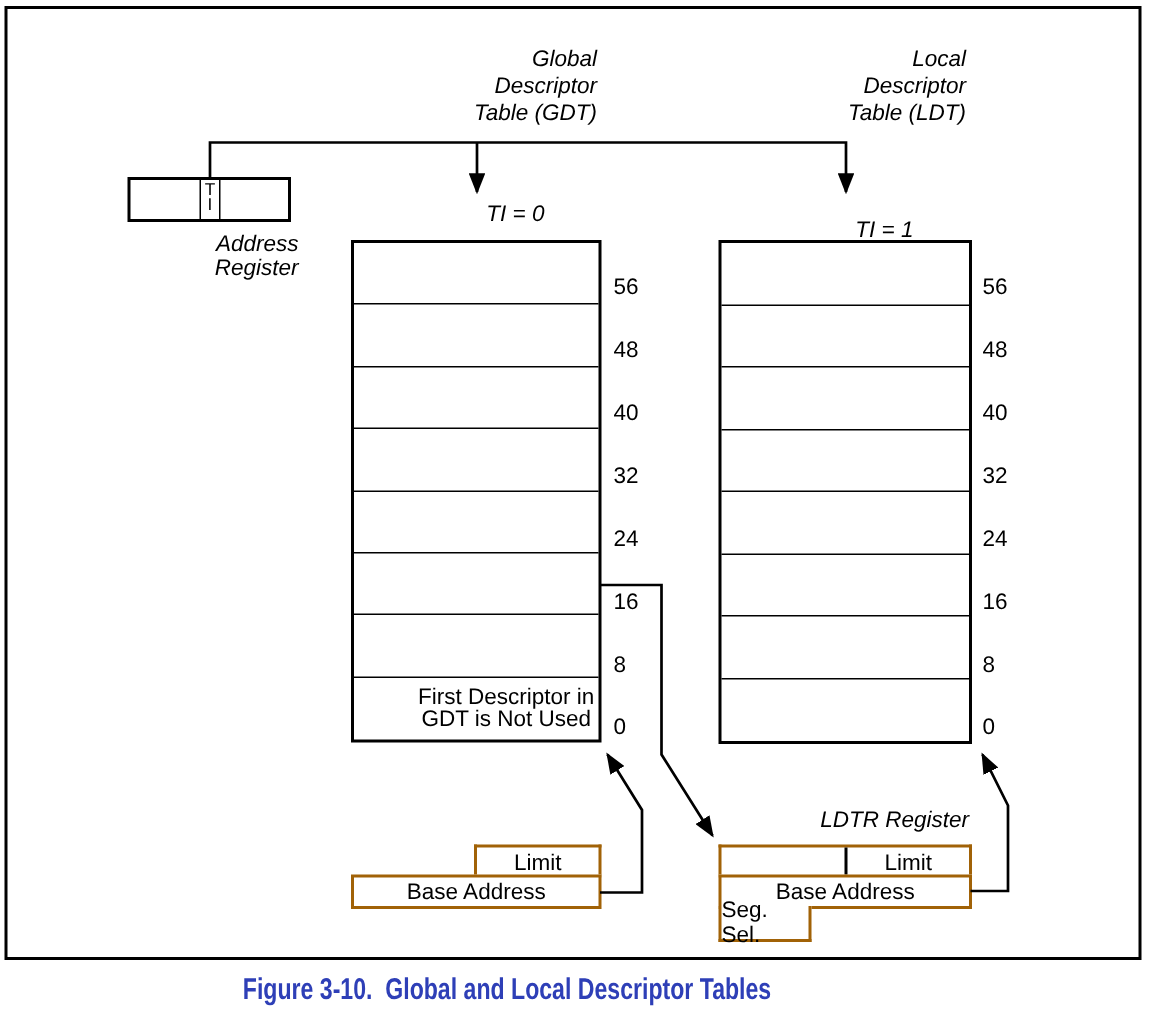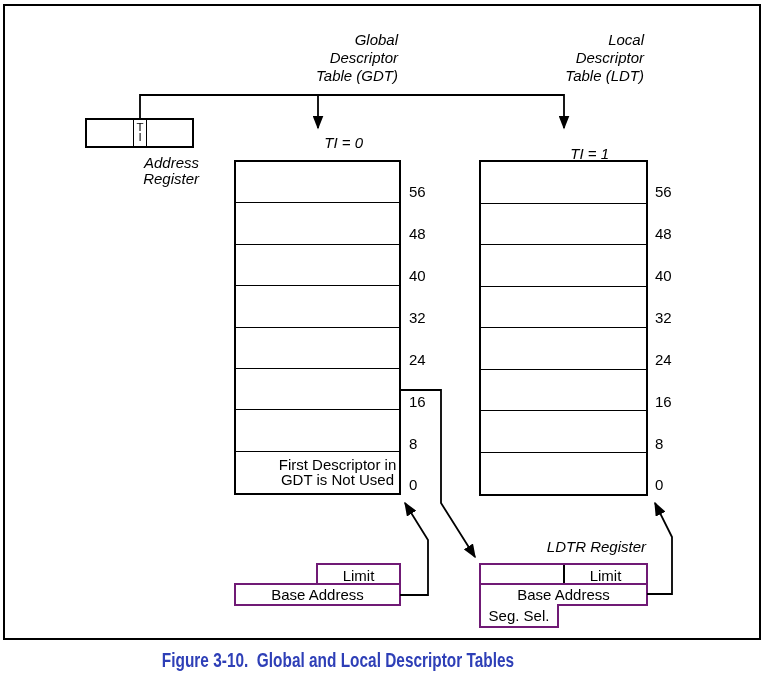--- a/index.html
+++ b/index.html
@@ -35,21 +35,21 @@
   .sel-cell{height:100%;}
   .sel-left{width:46px;}
   .sel-ti{
     width:14px; border-left:1.5px solid #000; border-right:1.5px solid #000;
     font-size:11.5px; line-height:10px; text-align:center; padding-top:2px;
     box-sizing:border-box;
   }
   .sel-right{flex:1;}
 
   .reg-box{
-    position:absolute; border:2px solid #701a75; box-sizing:border-box; background:#fff;
+    position:absolute; border:2px solid #a16207; box-sizing:border-box; background:#fff;
     display:flex; align-items:center; justify-content:center; font-size:15px;
   }
   .no-bottom{border-bottom:none;}
   .no-top{border-top:none;}
   .ldtr-row1{display:flex; align-items:stretch; justify-content:flex-start; padding:0;}
   .ldtr-row1 .cell-blank{width:82px;}
   .ldtr-row1 .cell-limit{
     flex:1; border-left:2px solid #000; display:flex; align-items:center; justify-content:center;
     font-size:15px;
   }
@@ -155,21 +155,21 @@
   <div class="txt" style="left:498px; top:538px; width:148px;">LDTR Register</div>
   <div class="reg-box no-bottom ldtr-row1" style="left:479px; top:563px; width:169px; height:22px;">
     <div class="cell-blank"></div>
     <div class="cell-limit">
       <span>Limit</span>
     </div>
   </div>
   <div class="reg-box" style="left:479px; top:583px; width:169px; height:23px;">
     <span>Base Address</span>
   </div>
-  <div class="reg-box no-top" style="left:479px; top:604px; width:80px; height:24px;">
+  <div class="reg-box no-top" style="left:479px; top:604px; width:62px; height:24px;">
     <span>Seg. Sel.</span>
   </div>
 
   <svg class="overlay" width="784" height="679" viewBox="0 0 784 679">
     <defs>
       <marker id="arrow" markerUnits="userSpaceOnUse" markerWidth="14" markerHeight="11" refX="12.5" refY="5.5" orient="auto">
         <polygon points="0,0 14,5.5 0,11" fill="#000"></polygon>
       </marker>
     </defs>
 

